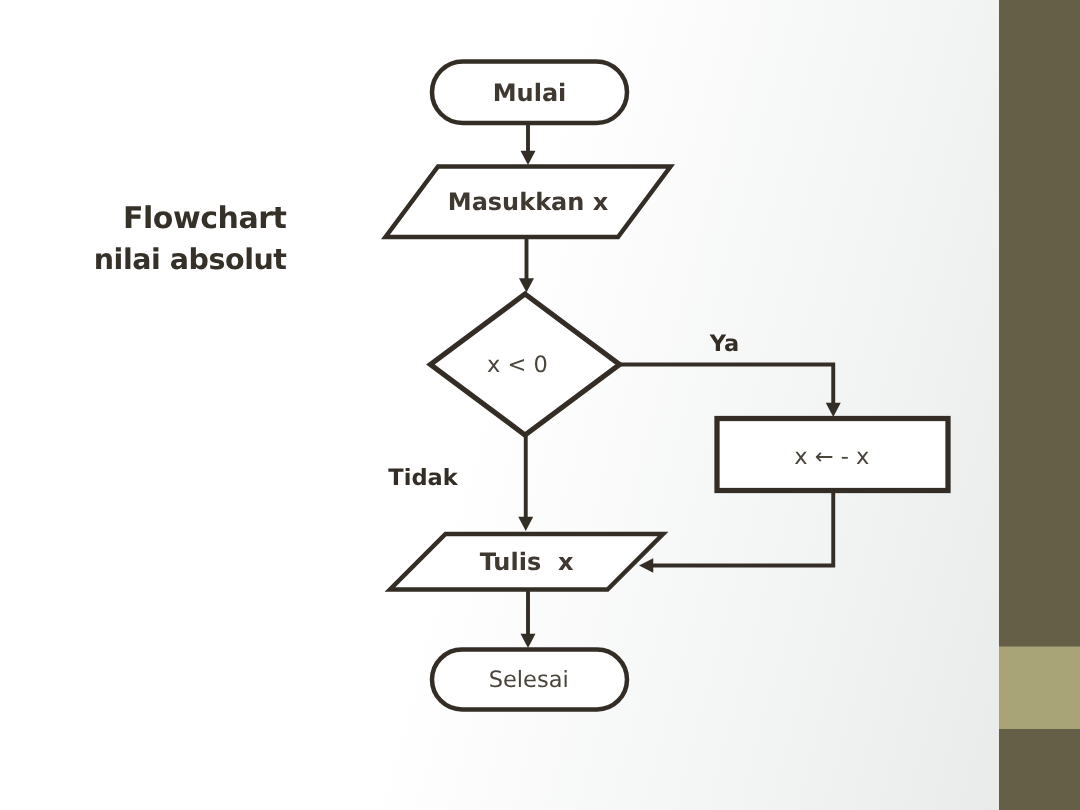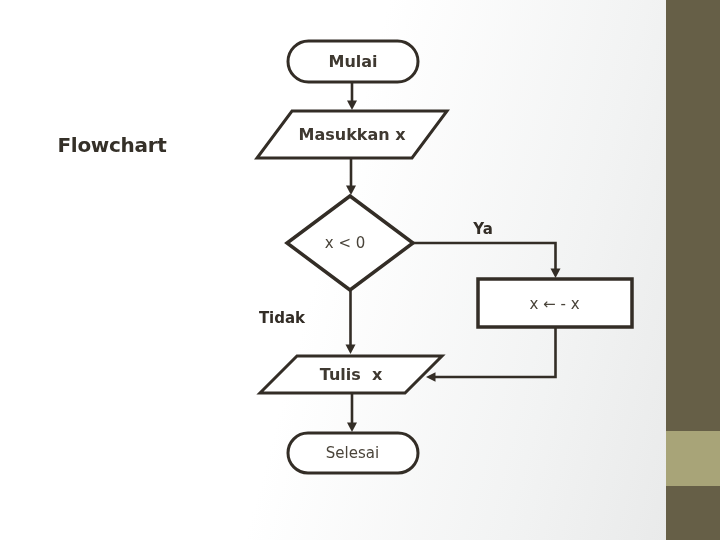--- a/index.html
+++ b/index.html
@@ -13,21 +13,21 @@
     width: 720px;
     height: 540px;
     overflow: hidden;
     background: linear-gradient(105deg, #ffffff 0%, #ffffff 45%, #f2f3f3 75%, #e7e8e8 98%);
   }
   .side-title {
     position: absolute;
     left: 33px;
     top: 131px;
     width: 158px;
-    text-align: center;
+    text-align: right;
     color: #353028;
     font-weight: bold;
     line-height: 28px;
   }
   .side-title .line1 { font-size: 20px; letter-spacing: -0.3px; }
   .side-title .line2 { font-size: 19px; letter-spacing: -0.3px; }
   .flow-svg {
     position: absolute;
     left: 0;
     top: 0;
@@ -82,20 +82,21 @@
     background: #a8a478;
   }
 </style>
 </head>
 <body>
 
 <div class="stage">
 
   <div class="side-title">
     <div class="line1">Flowchart</div>
+    <div class="line2">nilai absolut</div>
   </div>
 
   <svg class="flow-svg" width="666" height="540" viewBox="0 0 666 540" xmlns="http://www.w3.org/2000/svg">
 
     <line class="edge" x1="352" y1="82" x2="352" y2="102"></line>
     <polygon class="arrowhead" points="352,110 347,100.5 357,100.5"></polygon>
 
     <line class="edge" x1="351" y1="158" x2="351" y2="187"></line>
     <polygon class="arrowhead" points="351,195 346,185.5 356,185.5"></polygon>
 

